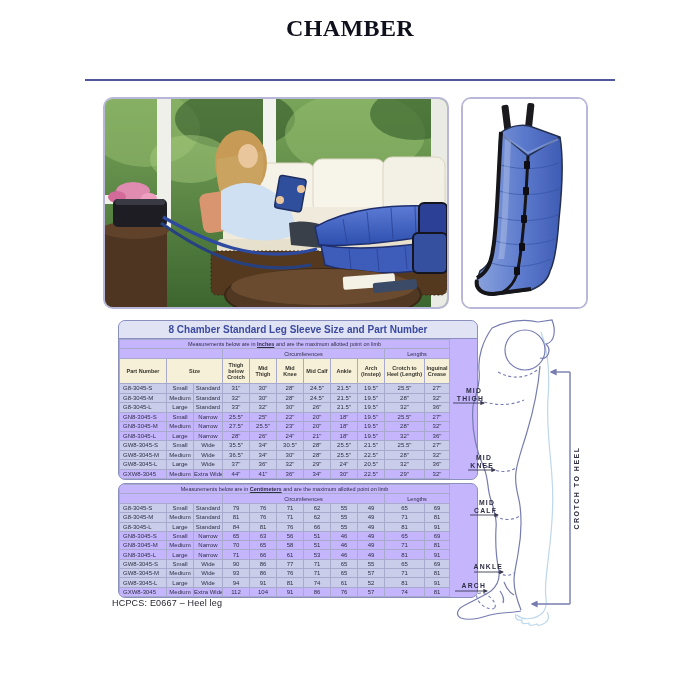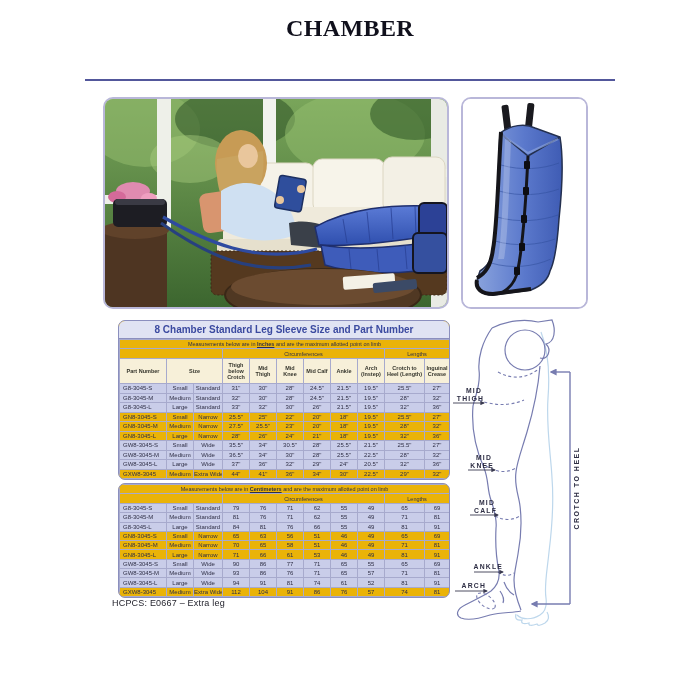--- a/index.html
+++ b/index.html
@@ -11,21 +11,21 @@
     font-family:"Liberation Serif", serif; font-weight:bold; color:#10101c;
     font-size:24px; line-height:29px; letter-spacing:0.4px; }
   .title-rule { position:absolute; left:85px; top:79px; width:530px; height:2px; background:#52579b; }
 
   
   .photo-frame { position:absolute; border:2px solid #b9b7d9; border-radius:10px; overflow:hidden; background:#fff; }
   #main-photo { left:103px; top:97px; width:346px; height:212px; }
   #product-photo { left:461px; top:97px; width:127px; height:212px; }
 
   
-  .tbl-wrap { position:absolute; left:118px; width:332px; border:1px solid #8b8fbe; border-radius:7px; overflow:hidden; background:#eab308; }
+  .tbl-wrap { position:absolute; left:118px; width:360px; border:1px solid #8b8fbe; border-radius:7px; overflow:hidden; background:#c4b5fd; }
   #inches-wrap { top:320px; }
   #cm-wrap { top:483px; }
   .tbl-title { height:18px; line-height:18px; text-align:center; background:#e0e3f3;
     color:#3b4aa0; font-size:10px; font-weight:bold; border-bottom:1px solid #8b8fbe; }
   table { border-collapse:collapse; table-layout:fixed; width:330px; }
   td, th { border:1px solid #a7aacd; text-align:center; vertical-align:middle;
     color:#2f2f45; overflow:hidden; white-space:nowrap; }
   tr.meas td { font-size:5.5px; height:9px; border-bottom:1px solid #a7aacd; }
   tr.meas .unit { font-weight:bold; text-decoration:underline; }
   tr.group td { font-size:5.5px; height:10px; }
@@ -502,21 +502,21 @@
             <td>86</td>
             <td>76</td>
             <td>57</td>
             <td>74</td>
             <td>81</td>
           </tr>
         </tbody>
     </table>
   </div>
 
-  <div class="hcpcs">HCPCS: E0667 – Extra leg</div>
+  <div class="hcpcs">HCPCS: E0667 – Heel leg</div>
 
   <div id="leg-diagram">
     <svg width="210" height="350" viewBox="0 0 210 350">
       <defs>
         <marker id="arrD" markerWidth="5" markerHeight="5" refX="4" refY="2.5" orient="auto">
           <path d="M0,0 L5,2.5 L0,5 Z" fill="#3a3a50"></path>
         </marker>
         <marker id="arrP" markerWidth="5" markerHeight="5" refX="4" refY="2.5" orient="auto">
           <path d="M0,0 L5,2.5 L0,5 Z" fill="#777cb0"></path>
         </marker>

